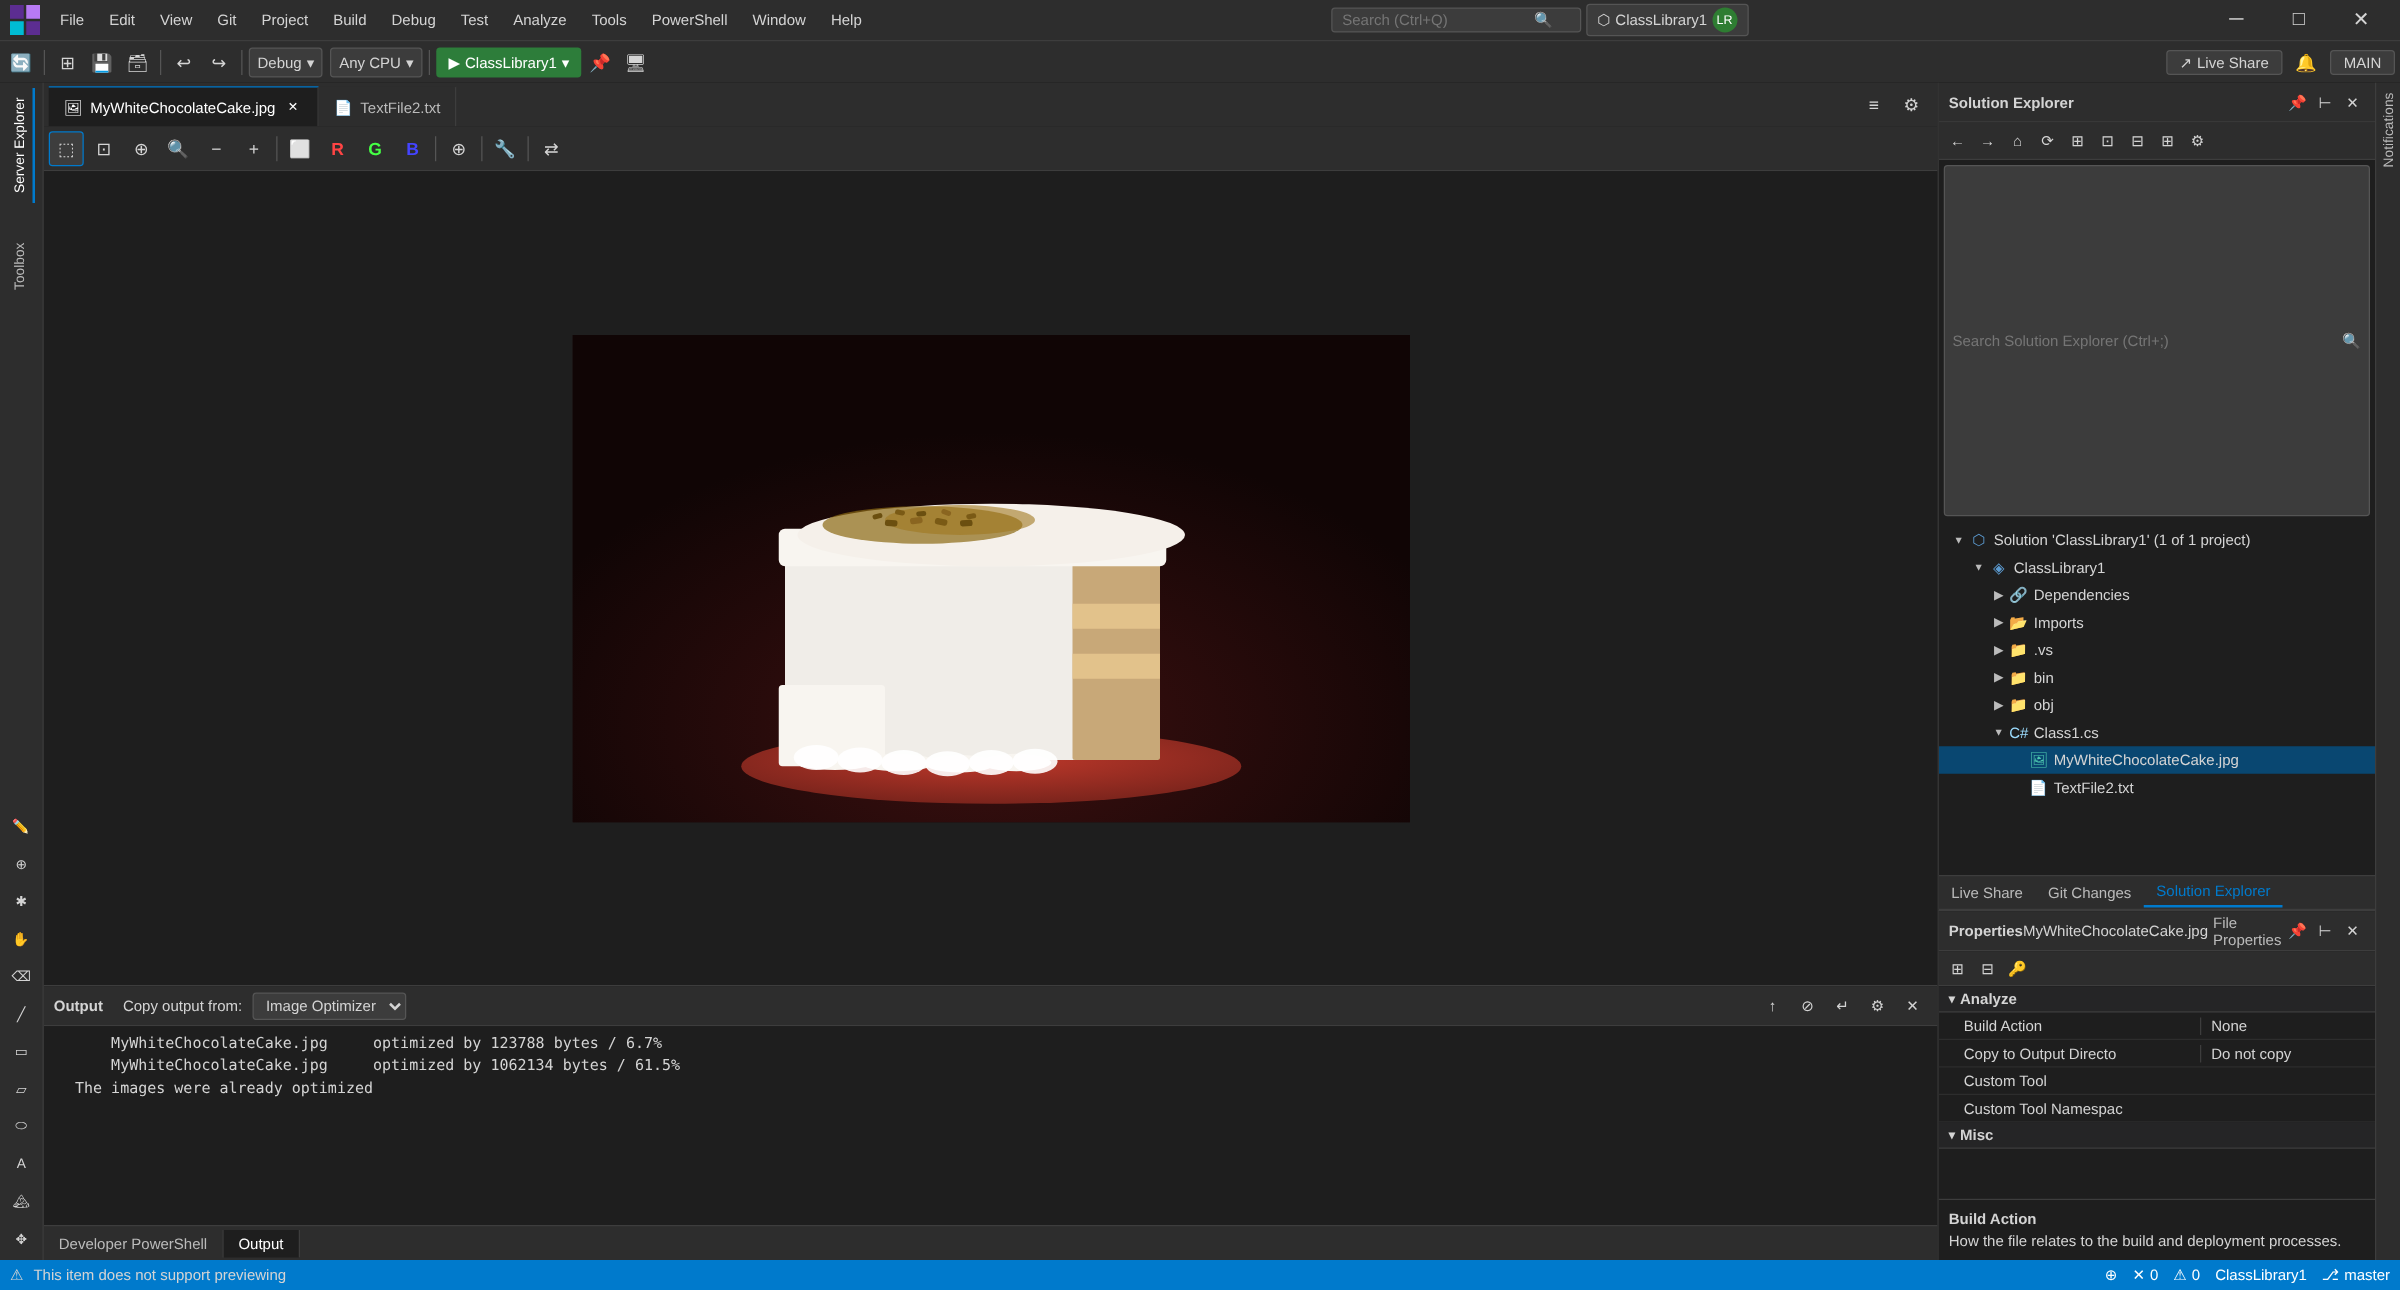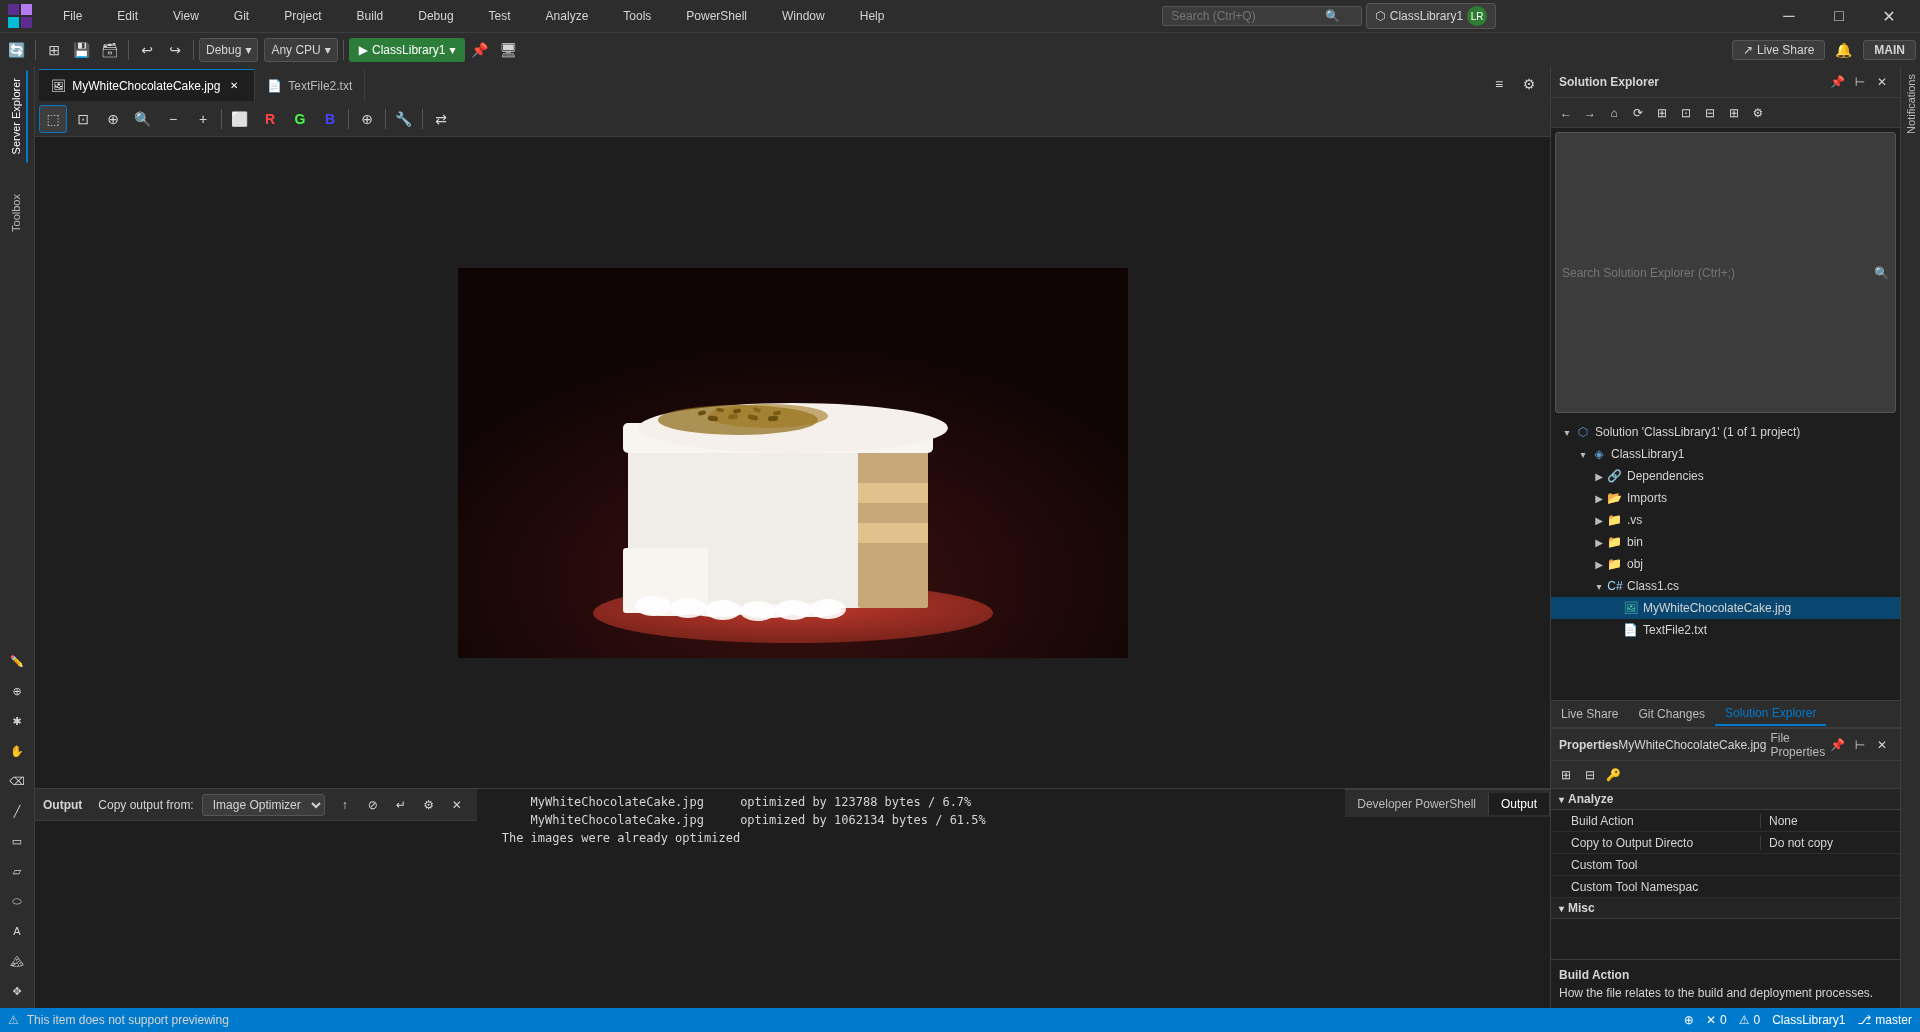--- a/index.html
+++ b/index.html
@@ -1,35 +1,35 @@
 <!DOCTYPE html>
 <html><head>
   <meta charset="utf-8">
   <style>
     * { box-sizing: border-box; margin: 0; padding: 0; }
     body { font-family: 'Segoe UI', sans-serif; font-size: 12px; background: #1e1e1e; color: #d4d4d4; overflow: hidden; width: 1920px; height: 1032px; display: flex; flex-direction: column; }
 
     
     .menu-bar { display: flex; align-items: center; background: #2d2d2d; height: 32px; padding: 0 8px; gap: 4px; flex-shrink: 0; }
     .menu-logo { width: 24px; height: 24px; margin-right: 4px; }
-    .menu-item { padding: 4px 8px; color: #d4d4d4; cursor: pointer; font-size: 12px; border-radius: 3px; margin-left: 15px; }
+    .menu-item { padding: 4px 8px; color: #d4d4d4; cursor: pointer; font-size: 12px; border-radius: 3px; }
     .menu-search { margin-left: auto; display: flex; align-items: center; background: #3c3c3c; border: 1px solid #555; border-radius: 3px; padding: 2px 8px; gap: 4px; width: 200px; }
     .menu-search input { background: transparent; border: none; outline: none; color: #d4d4d4; font-size: 12px; width: 150px; }
     .class-library-btn { background: #3c3c3c; border: 1px solid #555; padding: 2px 8px; border-radius: 3px; color: #d4d4d4; font-size: 12px; display: flex; align-items: center; gap: 4px; }
     .window-controls { display: flex; gap: 4px; margin-left: auto; }
     .win-btn { width: 46px; height: 32px; display: flex; align-items: center; justify-content: center; color: #d4d4d4; cursor: pointer; font-size: 16px; }
 
     
     .toolbar { display: flex; align-items: center; background: #2d2d2d; height: 34px; padding: 0 4px; gap: 2px; flex-shrink: 0; border-top: 1px solid #3d3d3d; }
     .tb-btn { width: 26px; height: 26px; display: flex; align-items: center; justify-content: center; color: #d4d4d4; cursor: pointer; border-radius: 3px; font-size: 14px; }
     .tb-sep { width: 1px; height: 20px; background: #555; margin: 0 3px; }
     .tb-dropdown { display: flex; align-items: center; background: #3c3c3c; border: 1px solid #555; border-radius: 3px; padding: 2px 6px; color: #d4d4d4; font-size: 12px; gap: 4px; cursor: pointer; height: 24px; }
     .play-btn { background: #2d7d3a; border: none; padding: 2px 10px; border-radius: 3px; color: #fff; font-size: 12px; display: flex; align-items: center; gap: 4px; cursor: pointer; height: 24px; }
     .live-share-btn { margin-left: auto; display: flex; align-items: center; gap: 4px; background: #3c3c3c; border: 1px solid #555; padding: 2px 10px; border-radius: 3px; color: #d4d4d4; font-size: 12px; cursor: pointer; }
-    .main-btn { background: #3c3c3c; border: 1px solid #555; padding: 2px 10px; border-radius: 3px; color: #d4d4d4; font-size: 12px; cursor: pointer; margin-left: 4px; font-weight: bold; }
+    .main-btn { background: #3c3c3c; border: 1px solid #555; padding: 2px 10px; border-radius: 3px; color: #d4d4d4; font-size: 12px; cursor: pointer; margin-left: 4px; }
 
     
     .main-area { display: flex; flex: 1; overflow: hidden; }
 
     
     .left-sidebar { width: 35px; background: #2d2d2d; display: flex; flex-direction: column; align-items: center; padding-top: 4px; gap: 2px; border-right: 1px solid #3d3d3d; position: relative; }
     .sidebar-tab-vert { writing-mode: vertical-rl; transform: rotate(180deg); font-size: 11px; color: #bbb; padding: 8px 4px; cursor: pointer; border-left: 2px solid transparent; }
     .sidebar-tab-vert.active { border-left: 2px solid #007acc; color: #fff; }
 
     
@@ -45,21 +45,21 @@
     
     .img-toolbar { display: flex; align-items: center; background: #2d2d2d; height: 36px; padding: 0 4px; gap: 2px; border-bottom: 1px solid #3d3d3d; flex-shrink: 0; }
     .img-tb-btn { width: 28px; height: 28px; display: flex; align-items: center; justify-content: center; color: #d4d4d4; cursor: pointer; border-radius: 3px; border: 1px solid transparent; font-size: 14px; }
     .img-tb-btn.active { background: #3d3d3d; border: 1px solid #007acc; }
     .img-tb-sep { width: 1px; height: 20px; background: #555; margin: 0 2px; }
 
     
     .editor-content { flex: 1; background: #1e1e1e; display: flex; align-items: center; justify-content: center; overflow: hidden; position: relative; }
 
     
-    .output-panel { height: 220px; display: flex; border-top: 1px solid #3d3d3d; flex-shrink: 0; }
+    .output-panel { height: 220px; display: flex; flex-direction: column; border-top: 1px solid #3d3d3d; flex-shrink: 0; }
     .output-header { display: flex; align-items: center; background: #2d2d2d; height: 32px; padding: 0 8px; border-bottom: 1px solid #3d3d3d; gap: 8px; flex-shrink: 0; }
     .output-title { font-size: 12px; font-weight: 600; color: #d4d4d4; }
     .output-dropdown { background: #3c3c3c; border: 1px solid #555; padding: 2px 6px; color: #d4d4d4; font-size: 12px; border-radius: 3px; cursor: pointer; }
     .output-content { flex: 1; background: #1e1e1e; font-family: 'Consolas', monospace; font-size: 12px; color: #d4d4d4; padding: 4px 25px; overflow-y: auto; }
     .output-line { line-height: 1.5; white-space: pre; }
     .output-actions { display: flex; gap: 4px; margin-left: auto; }
     .out-btn { width: 24px; height: 24px; display: flex; align-items: center; justify-content: center; color: #d4d4d4; cursor: pointer; border-radius: 3px; font-size: 12px; }
 
     
     .output-tabs { display: flex; align-items: center; background: #2d2d2d; height: 28px; border-top: 1px solid #3d3d3d; }

